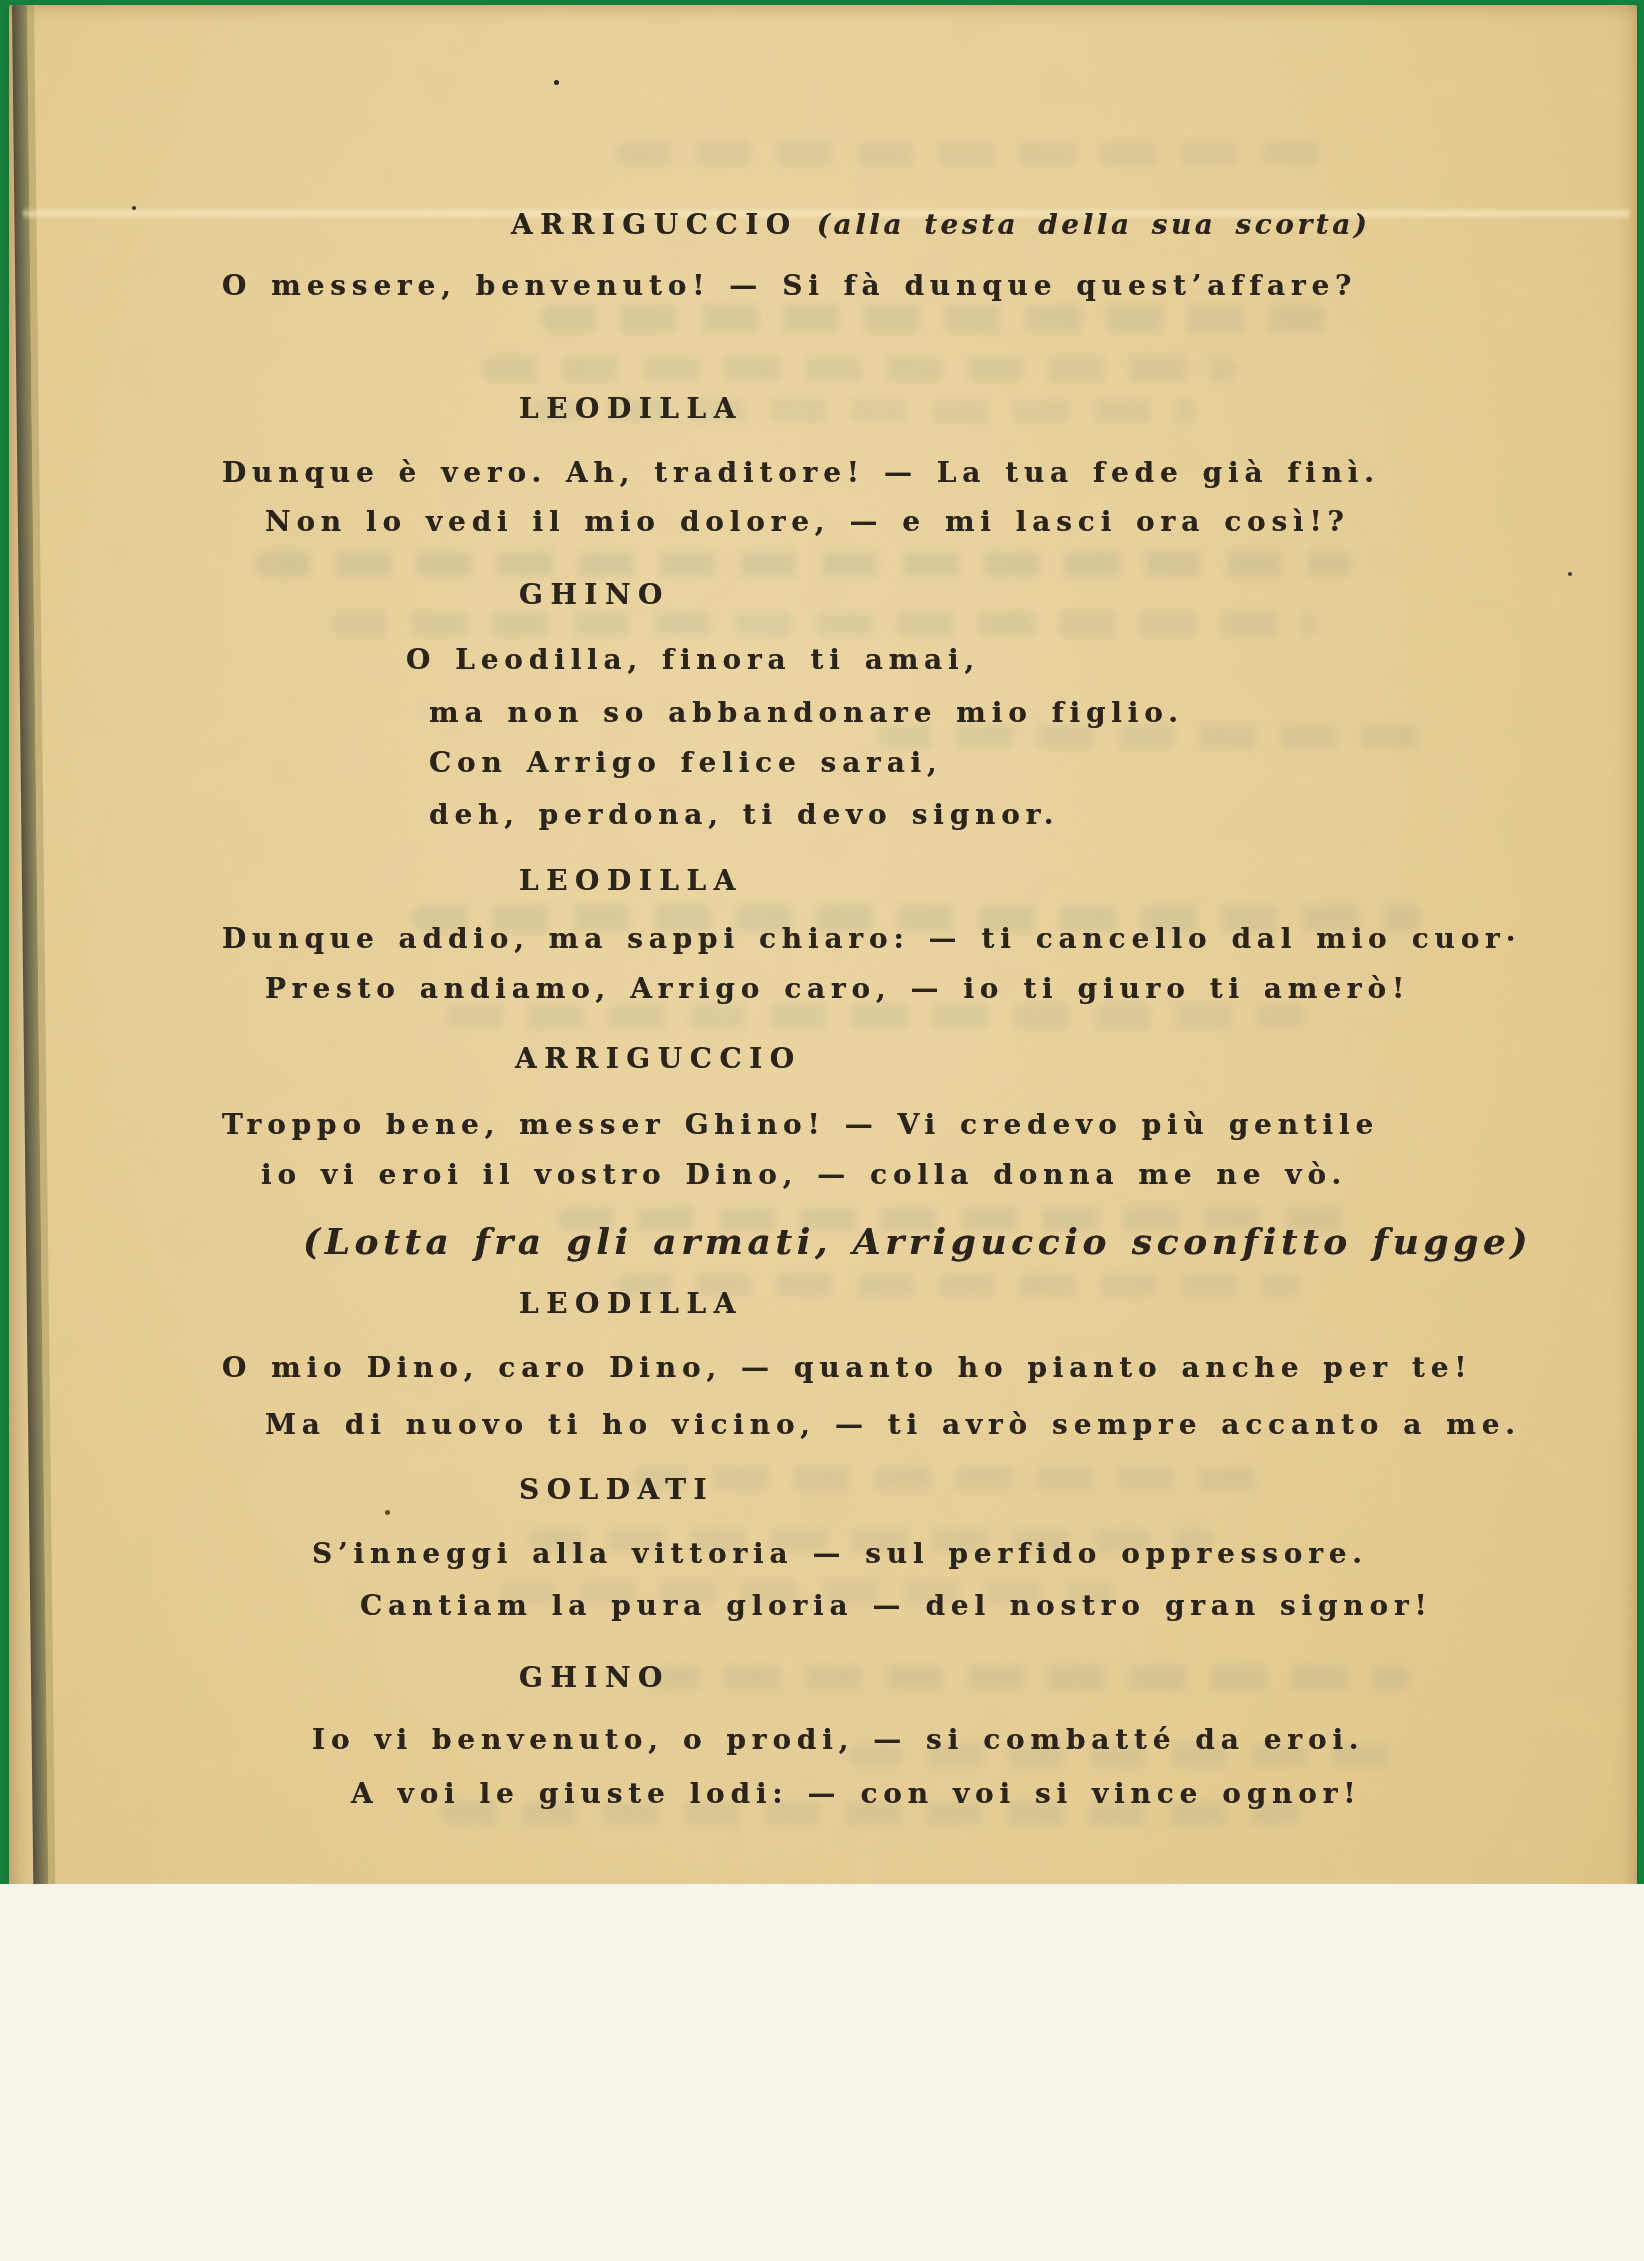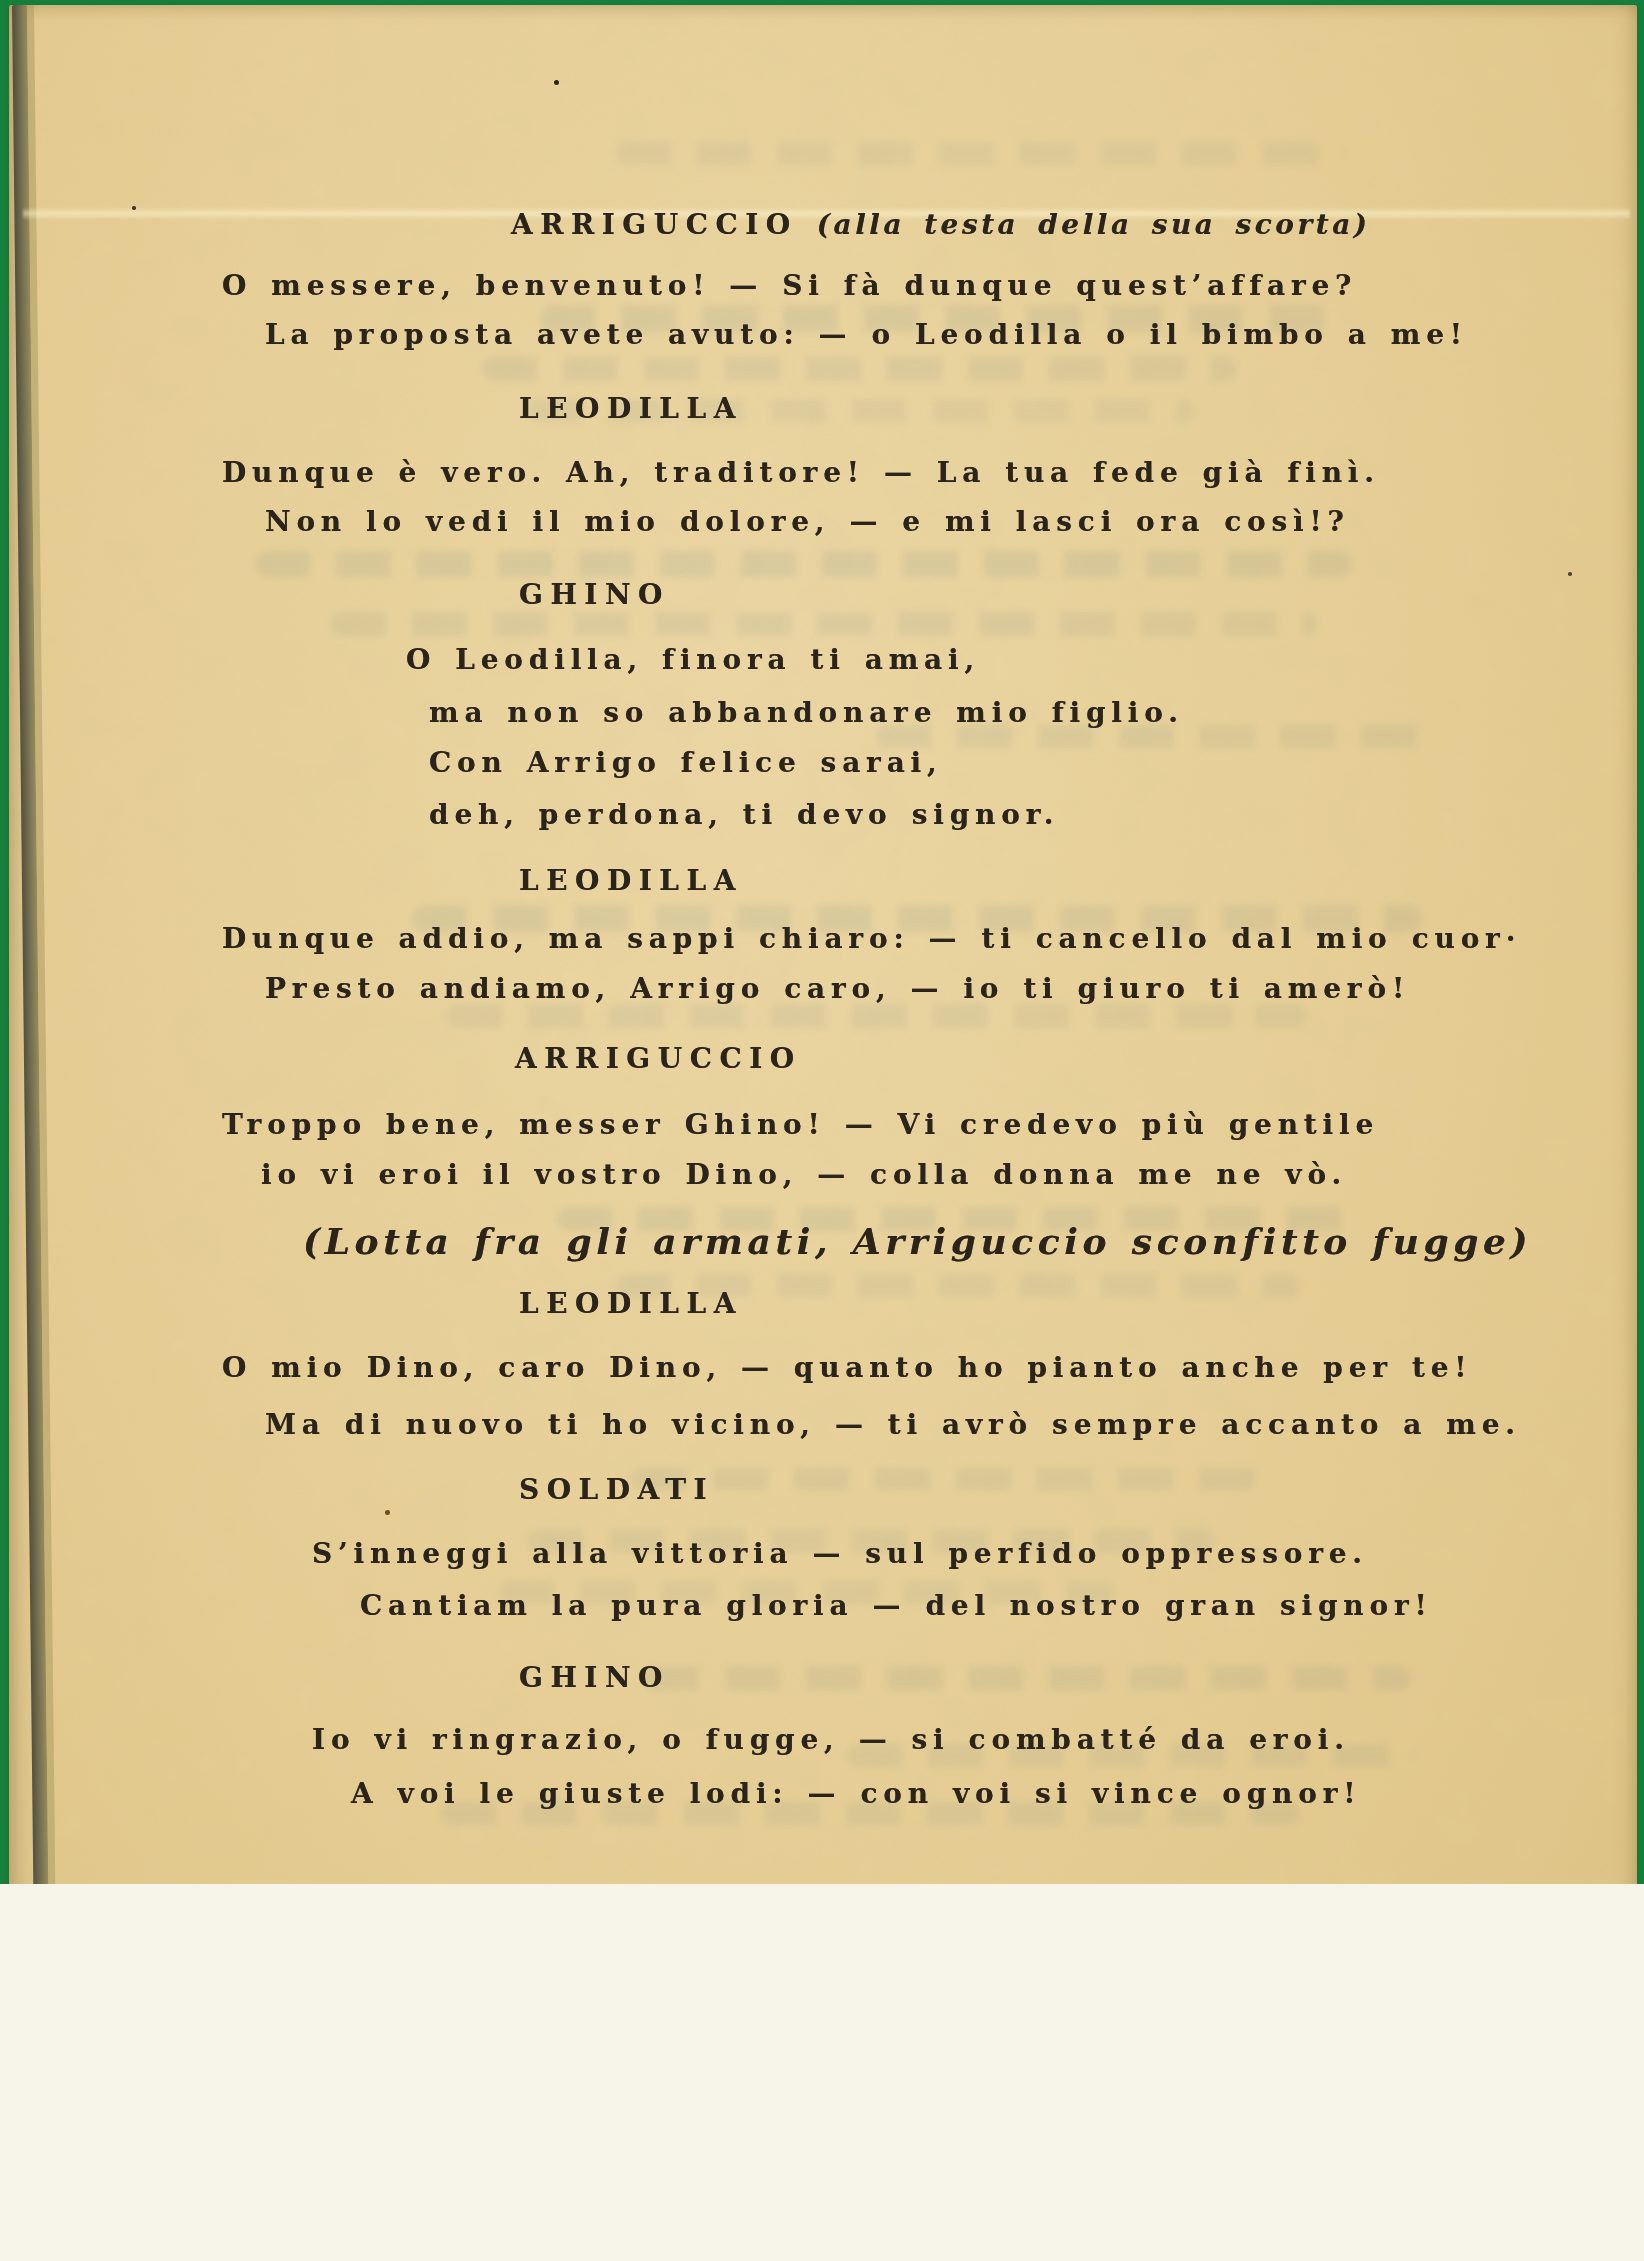--- a/index.html
+++ b/index.html
@@ -176,21 +176,20 @@
   <div class="speck s1"></div>
   <div class="speck s2"></div>
   <div class="speck s3"></div>
   <div class="speck s4"></div>
   <div class="speck s5"></div>
   <div class="speck s6"></div>
 
   <div class="line heading p0"><span>ARRIGUCCIO</span><span class="dir"> (alla testa della sua scorta)</span></div>
 
   <div class="line verse p1">O messere, benvenuto! — Si fà dunque quest’affare?</div>
-  <div class="line verse p2">La proposta avete avuto: — o Leodilla o il bimbo a me!</div>
 
   <div class="line heading p3">LEODILLA</div>
   <div class="line verse p4">Dunque è vero. Ah, traditore! — La tua fede già finì.</div>
   <div class="line verse p5">Non lo vedi il mio dolore, — e mi lasci ora così!?</div>
 
   <div class="line heading p6">GHINO</div>
   <div class="line verse p8">ma non so abbandonare mio figlio.</div>
   <div class="line verse p7">O Leodilla, finora ti amai,</div>
   <div class="line verse p9">Con Arrigo felice sarai,</div>
   <div class="line verse p10">deh, perdona, ti devo signor.</div>
@@ -207,21 +206,21 @@
 
   <div class="line heading p18">LEODILLA</div>
   <div class="line verse p19">O mio Dino, caro Dino, — quanto ho pianto anche per te!</div>
   <div class="line verse p20">Ma di nuovo ti ho vicino, — ti avrò sempre accanto a me.</div>
 
   <div class="line heading p21">SOLDATI</div>
   <div class="line verse p22">S’inneggi alla vittoria — sul perfido oppressore.</div>
   <div class="line verse p23">Cantiam la pura gloria — del nostro gran signor!</div>
 
   <div class="line heading p24">GHINO</div>
-  <div class="line verse p25">Io vi ringrazio, o fugge, — si combatté da eroi.</div>
+  <div class="line verse p25">Io vi benvenuto, o prodi, — si combatté da eroi.</div>
   <div class="line verse p26">A voi le giuste lodi: — con voi si vince ognor!</div>
 
   <div class="line fine p27">Fine del Secondo Atto</div>
 
   <div class="line pagenum p28">— 22 —</div>
 
 </div>
 
 
 </body></html>

